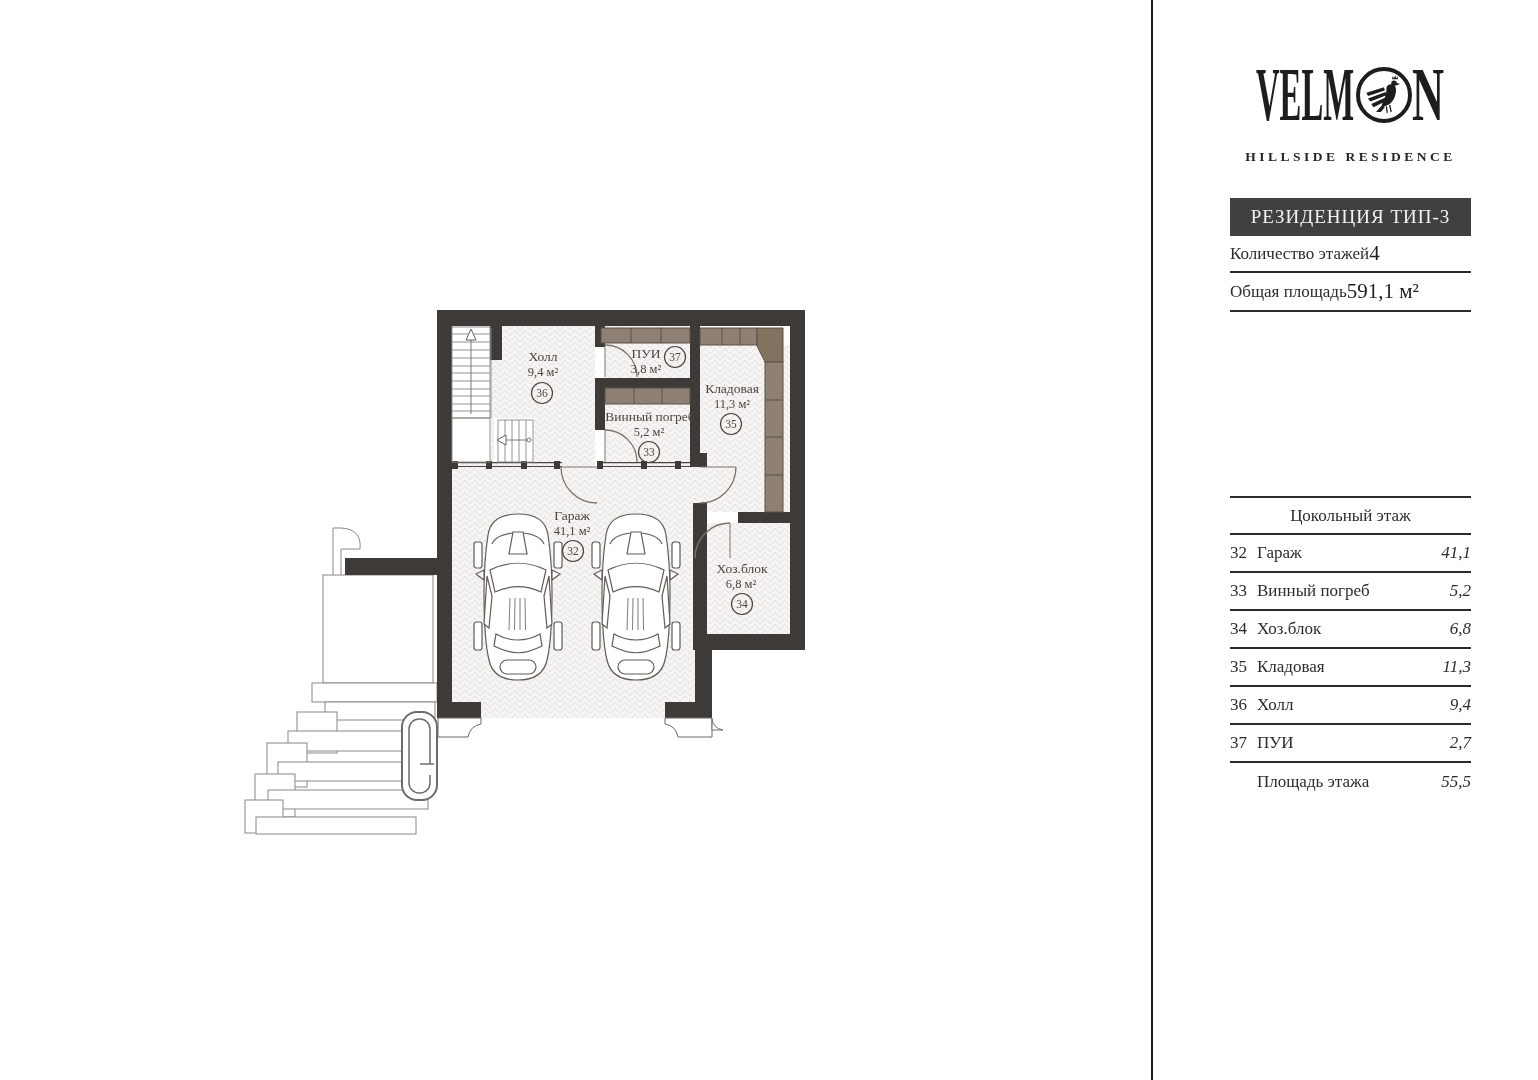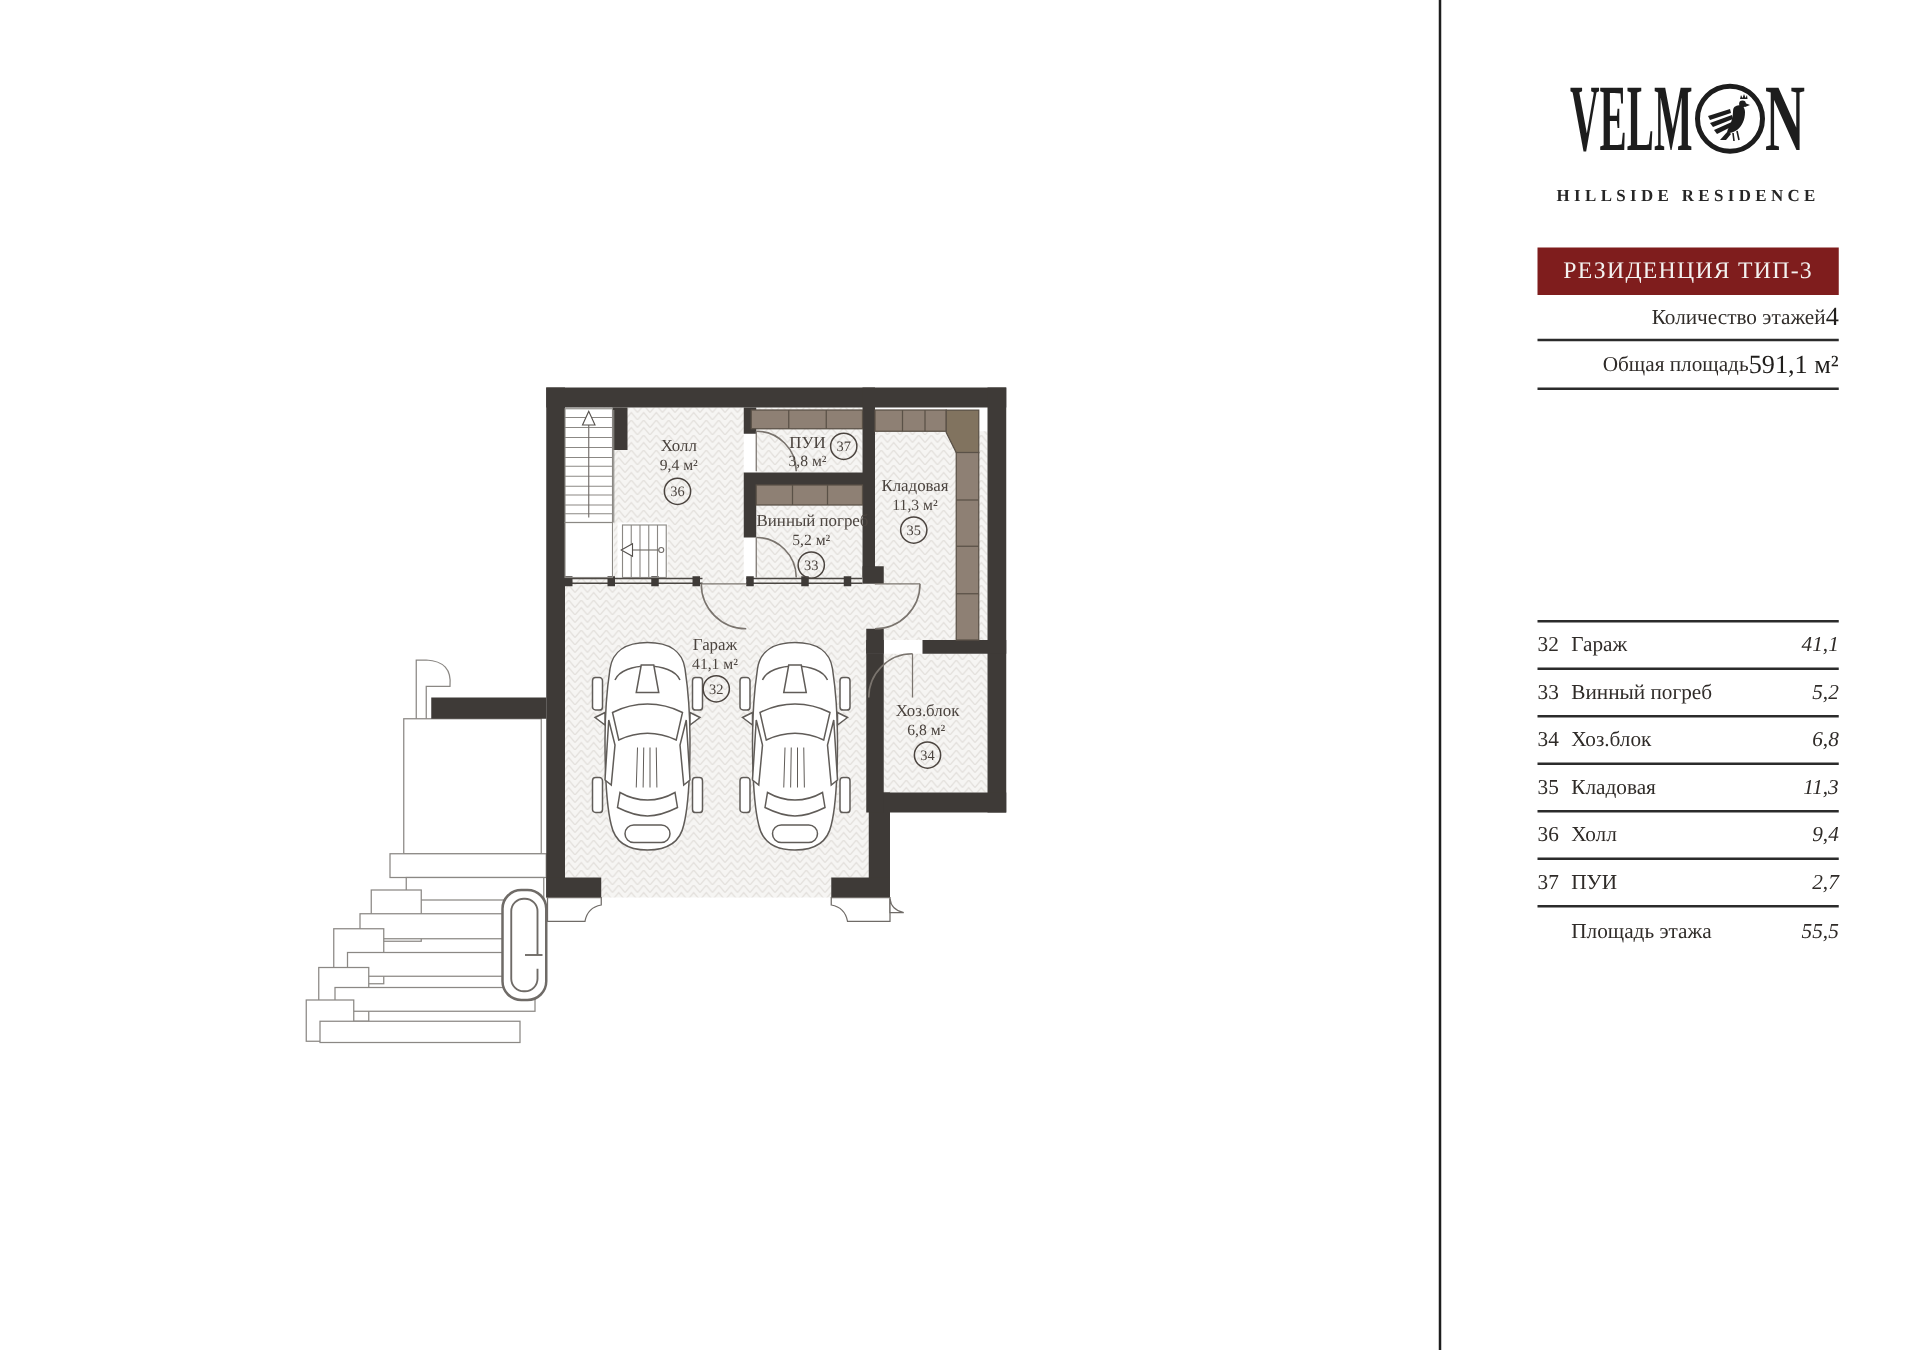--- a/index.html
+++ b/index.html
@@ -4,25 +4,25 @@
 <style>
   html,body{margin:0;padding:0;background:#fff;}
   #page{position:relative;width:1538px;height:1080px;background:#ffffff;overflow:hidden;
         font-family:"Liberation Serif", serif;color:#2f2b28;}
   #plan-svg{position:absolute;left:0;top:0;}
   
   .divider{position:absolute;left:1151px;top:0;width:2px;height:1080px;background:#1d1d1d;}
   .logo-wrap{position:absolute;left:1230px;top:66px;width:241px;text-align:center;font-weight:bold;}
   .brand-sub{position:absolute;left:1230px;top:149px;width:241px;text-align:center;
              font-size:13.5px;letter-spacing:3.5px;color:#262626;font-weight:bold;}
-  .type-header{position:absolute;left:1230px;top:198px;width:241px;height:38px;background:#7f1d1d;
+  .type-header{position:absolute;left:1230px;top:198px;width:241px;height:38px;background:#404040;
                color:#f4f2f0;display:flex;align-items:center;justify-content:center;
                font-size:19px;letter-spacing:1px;}
   .info-rows{position:absolute;left:1230px;top:236px;width:241px;}
-  .info-row{display:flex;align-items:center;justify-content:flex-end;height:35px;
+  .info-row{display:flex;align-items:center;justify-content:flex-start;height:35px;
             border-bottom:2px solid #2b2b2b;}
   .info-row .lbl{font-size:17px;color:#2f2b28;}
   .info-row .val{font-size:21px;color:#1f1d1b;}
   .legend{position:absolute;left:1230px;top:496px;width:241px;border-top:2px solid #2b2b2b;}
   .legend-header{height:35px;display:flex;align-items:center;justify-content:center;
                  font-size:17px;border-bottom:2px solid #2b2b2b;}
   .legend-row{height:36px;display:flex;align-items:center;border-bottom:2px solid #2b2b2b;
               font-size:17px;}
   .legend-row .num{width:27px;flex:none;}
   .legend-row .nm{flex:1;}
@@ -268,20 +268,21 @@
       <span class="lbl">Количество этажей</span>
       <span class="val">4</span>
     </div>
     <div class="info-row" style="height:37px">
       <span class="lbl">Общая площадь</span>
       <span class="val">591,1 м²</span>
     </div>
   </div>
 
   <div class="legend">
+    <div class="legend-header">Цокольный этаж</div>
 
     <div class="legend-row">
       <span class="num">32</span>
       <span class="nm">Гараж</span>
       <span class="ar">41,1</span>
     </div>
     <div class="legend-row">
       <span class="num">33</span>
       <span class="nm">Винный погреб</span>
       <span class="ar">5,2</span>

